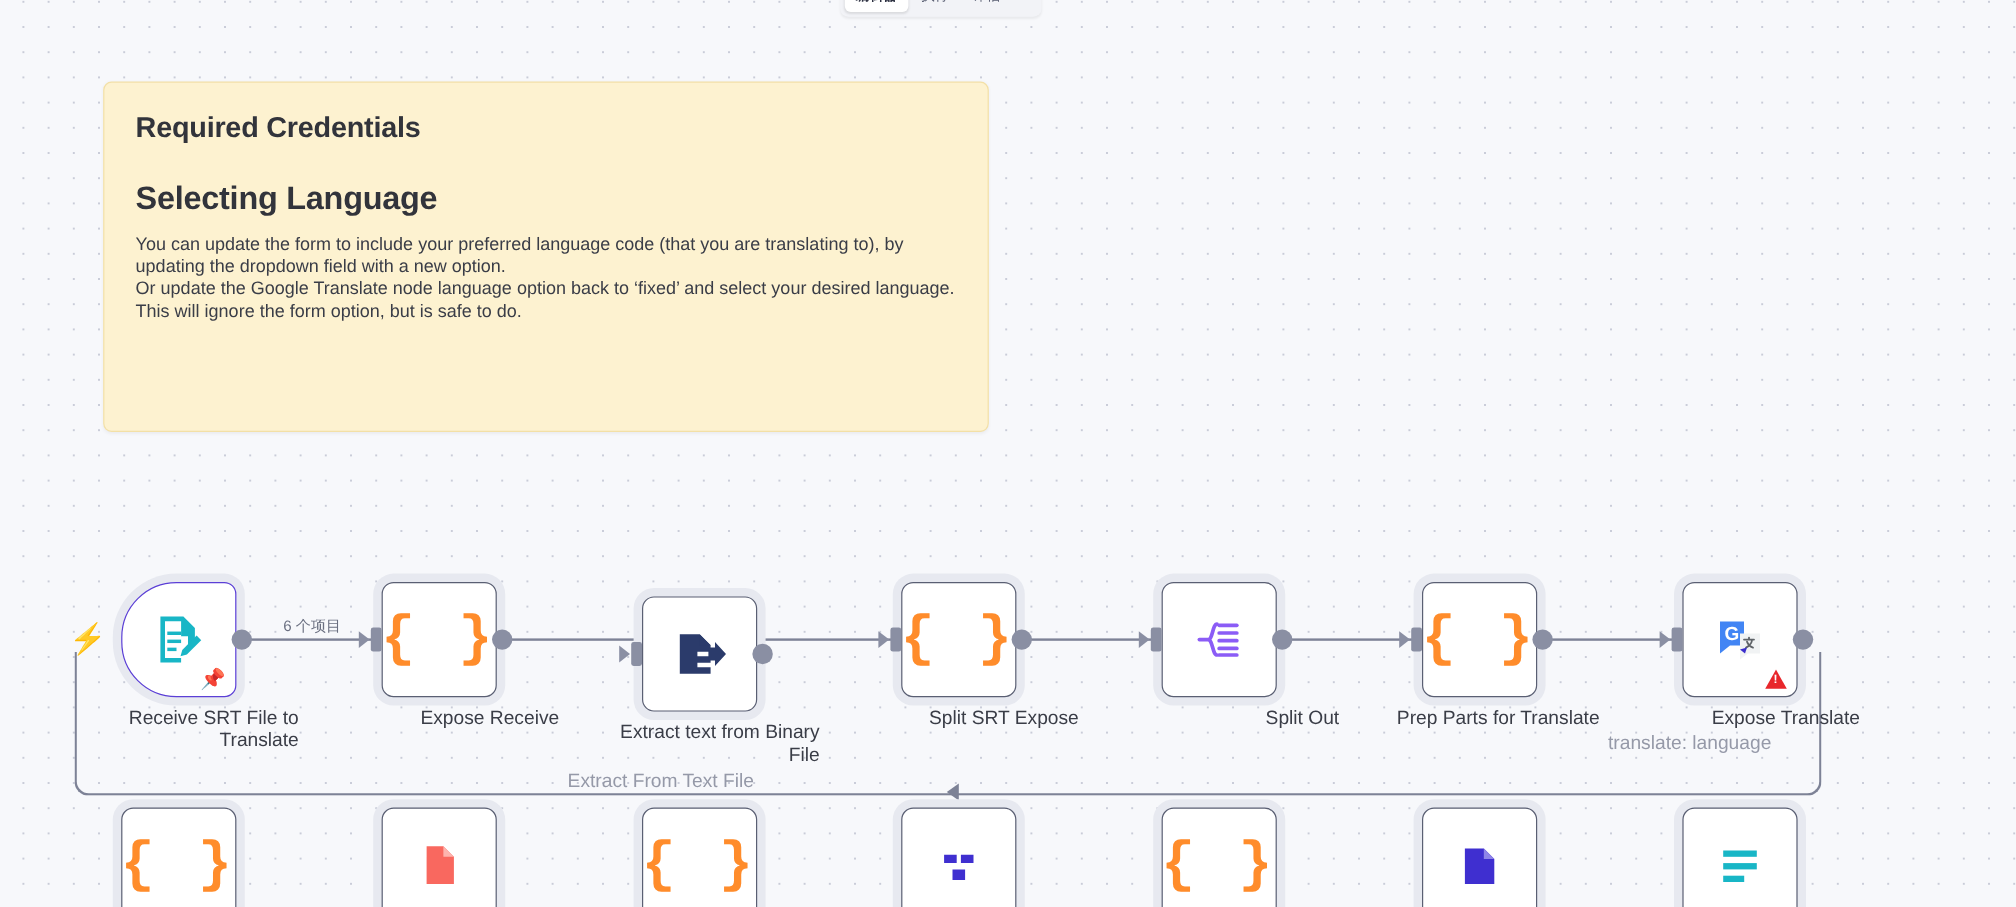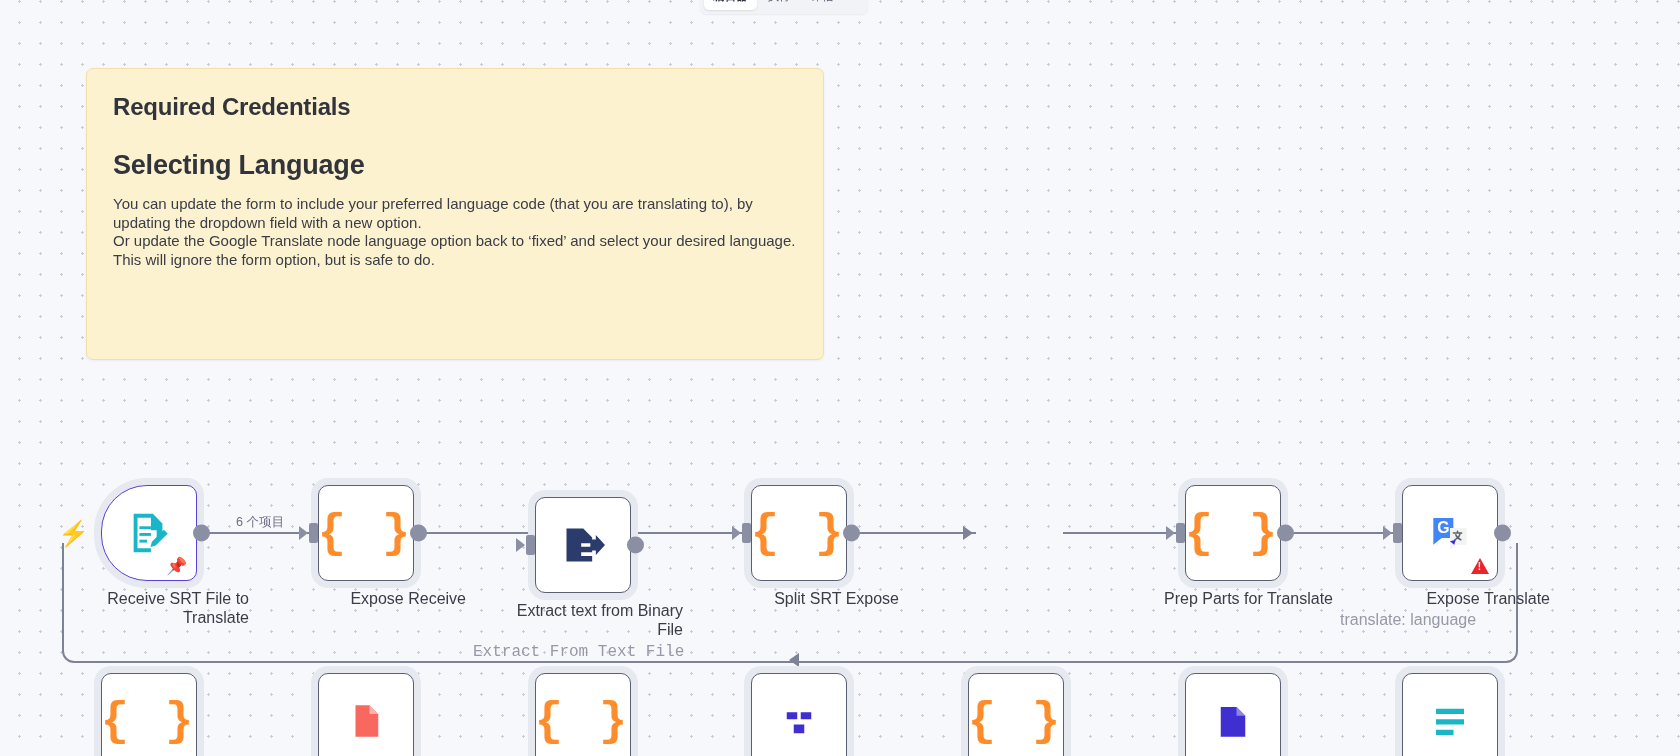--- a/index.html
+++ b/index.html
@@ -334,32 +334,50 @@
       <div class="port-in"></div>
       <svg class="icon-svg" width="44" height="44" viewBox="0 0 48 48">
         <path d="M6 6h18l10 10v6H22v4h12v6H22v4h12v6H6z" fill="#2b3b6b"></path>
         <path d="M24 6l10 10H24z" fill="#2b3b6b"></path>
         <path d="M32 18h6v-5l10 11-10 11v-5h-6z" fill="#2b3b6b"></path>
       </svg>
       <div class="port-out"></div>
     </div>
     <div class="node-label">Extract text from Binary
 File</div>
-    <div class="node-sublabel" style="top:146px;font-family:Liberation Mono, monospace;">Extract From Text File</div>
+    <div class="node-sublabel" style="top:146px;">Extract From Text File</div>
   </div>
 
   <div class="node" style="left:751px; top:485px;">
     <div class="node-box">
       <div class="port-in"></div>
       <span class="braces">{&nbsp;}</span>
       <div class="port-out"></div>
     </div>
     <div class="node-label">Split SRT Expose</div>
   </div>
 
+  <div class="node" style="left:968px; top:485px;">
+    <div class="node-box">
+      <div class="port-in"></div>
+      <svg class="icon-svg" width="44" height="44" viewBox="0 0 48 48">
+        <g stroke="#8b5cf6" stroke-width="3.4" fill="none" stroke-linecap="round">
+          <path d="M6 24h8"></path>
+          <path d="M22 10c-4 0-4 14-8 14 4 0 4 14 8 14" stroke-width="3.4"></path>
+          <path d="M24 11h16"></path>
+          <path d="M24 18h16"></path>
+          <path d="M24 25h16"></path>
+          <path d="M24 32h16"></path>
+          <path d="M24 38h16"></path>
+        </g>
+      </svg>
+      <div class="port-out"></div>
+    </div>
+    <div class="node-label">Split Out</div>
+  </div>
 
   <div class="node" style="left:1185px; top:485px;">
     <div class="node-box">
       <div class="port-in"></div>
       <span class="braces">{&nbsp;}</span>
       <div class="port-out"></div>
     </div>
     <div class="node-label">Prep Parts for Translate</div>
   </div>
 

